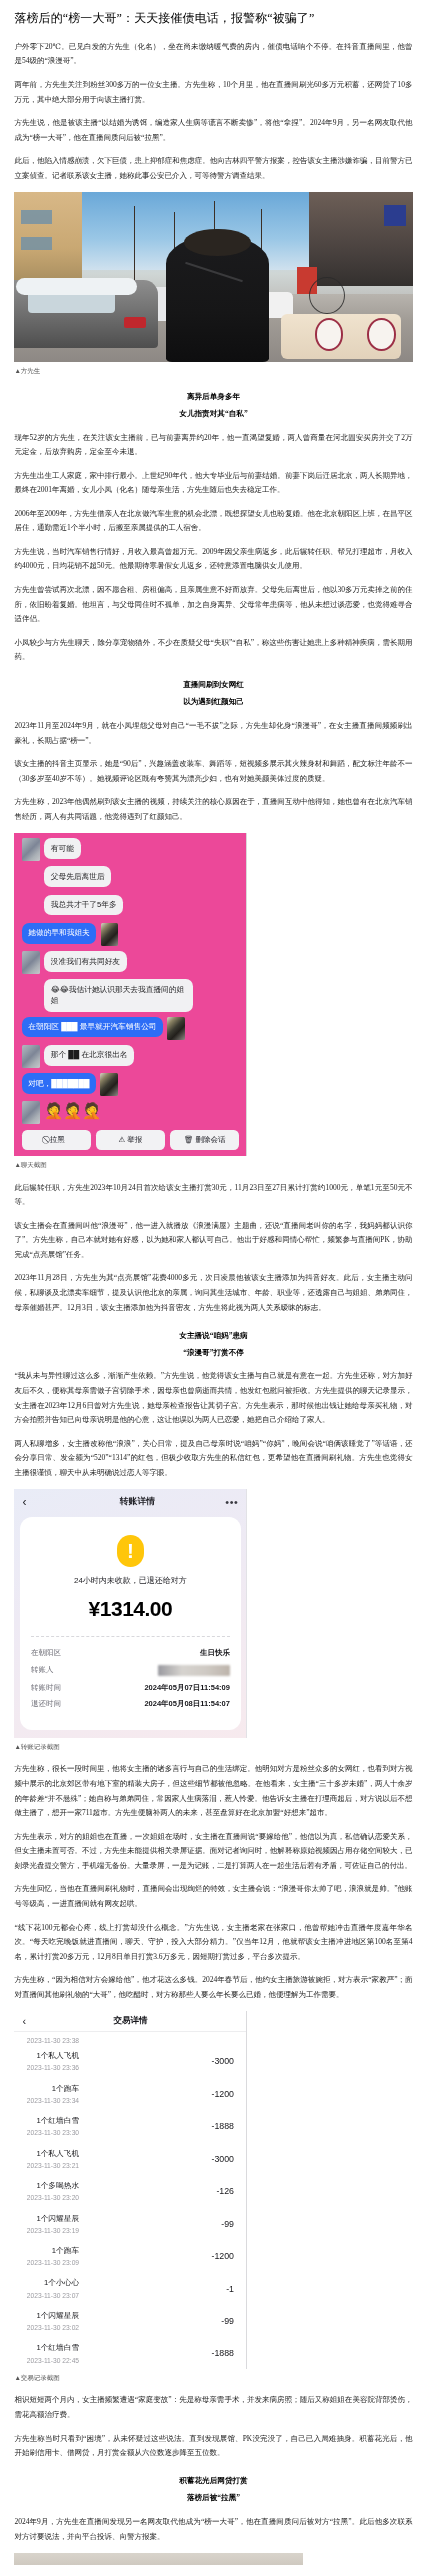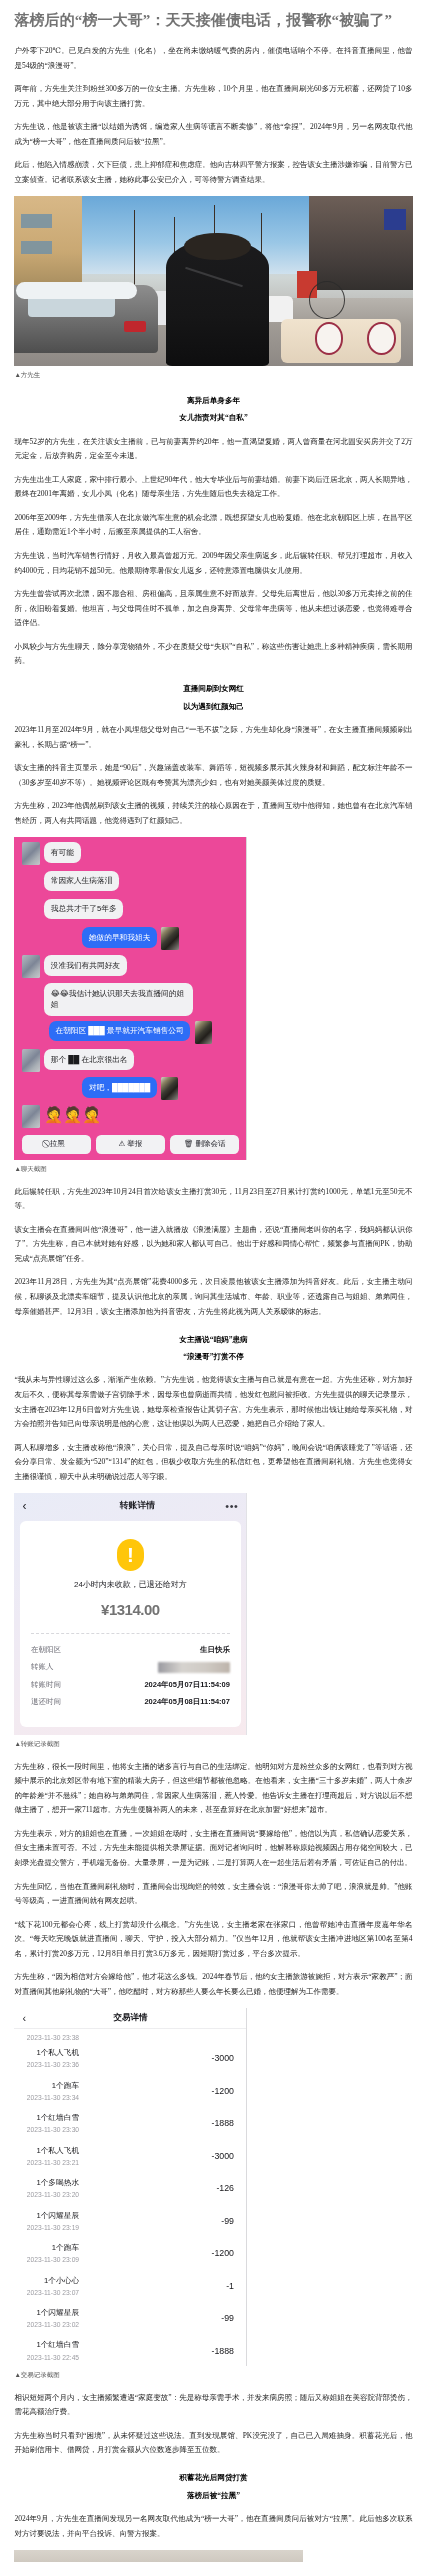--- a/index.html
+++ b/index.html
@@ -8,26 +8,26 @@
     width: 427px;
     background: #ffffff;
     font-family: "Liberation Serif", "DejaVu Serif", serif;
     color: #111111;
     -webkit-font-smoothing: antialiased;
   }
   .page { width: 427px; padding: 7.2px 14.4px 20.6px 14.4px; }
 
   h1.headline {
     font-family: "Liberation Serif", "DejaVu Serif", serif;
-    font-size: 15px;
-    font-weight: 700;
+    font-size: 12px;
+    font-weight: 400;
     line-height: 1.35;
     margin: 3.1px 0 13.4px 0;
     letter-spacing: 0.1px;
-    color: #737373;
+    color: #000000;
   }
   p.para {
     font-size: 7.5px;
     line-height: 1.95;
     margin: 0 0 8.8px 0;
     text-align: justify;
     color: #1a1a1a;
   }
   h2.sub {
     font-size: 7.6px;
@@ -105,21 +105,21 @@
 
   
   .shot {
     background:#ec4899;
     border-right:0.5px solid #d9d9d9;
     width: 233px;
     margin: 5.2px 0 0 0;
     padding: 5.2px 7.2px 3.1px 7.2px;
   }
   .msg-row { display:flex; align-items:flex-start; margin: 0 0 5.2px 0; }
-  .msg-row.right { justify-content:center; }
+  .msg-row.right { justify-content:flex-start; }
   .avatar {
     width:18.5px; height:23px; flex:0 0 18.5px; margin-right:4.1px; border-radius:1.5px;
     background:
       linear-gradient(135deg,#b6b6bf 0%, #9aa2ad 25%, #7d8596 50%, #aab0b6 75%, #c6c7cb 100%);
     filter: blur(0.2px);
   }
   .avatar.mine {
     margin-right:0; margin-left:4.1px; flex:0 0 17.5px; width:17.5px; height:23px;
     background:
       linear-gradient(135deg,#d9d6c8 0%, #8a8263 22%, #3b3a31 46%, #221f1b 64%, #8d8a84 100%);
@@ -146,27 +146,27 @@
     width: 233px; margin: 5.2px 0 0 0;
     background: linear-gradient(160deg,#e9ecf7 0%, #eeeaf4 40%, #f7eaee 100%);
     padding: 0 0 8.2px 0; border-right:0.5px solid #e2e2e6;
     font-family:"Liberation Sans","DejaVu Sans",sans-serif;
   }
   .tf-nav { display:flex; align-items:center; height:25px; padding:0 8.2px; position:relative; }
   .tf-back { font-size:12px; color:#26262b; line-height:1; }
   .tf-title { position:absolute; left:14px; right:0; text-align:center;
     font-size:8.8px; font-weight:700; color:#1c1c22; pointer-events:none; }
   .tf-more { margin-left:auto; font-size:10.8px; color:#3a3a42; letter-spacing:0.5px; z-index:1;}
-  .tf-card { background:#fff; border-radius:6px; margin:3.1px 5.2px 0 5.2px; padding:17.5px 11.3px 13.4px 11.3px; }
+  .tf-card { background:#fff; border-radius:12px; margin:3.1px 5.2px 0 5.2px; padding:17.5px 11.3px 13.4px 11.3px; }
   .tf-bang { width:27px; height:32px; margin:0 auto 8.2px auto; background:#ffc60a;
     border-radius:50%/44%; position:relative; }
   .tf-bang:after { content:"!"; position:absolute; inset:0; color:#fff;
     font-size:20.6px; font-weight:700; display:flex; align-items:center; justify-content:center; }
   .tf-status { text-align:center; font-size:8px; color:#1f1f24; margin-bottom:11.3px; }
-  .tf-amount { text-align:center; font-size:15px; font-weight:700; color:#737373; letter-spacing:-0.5px; }
+  .tf-amount { text-align:center; font-size:21px; font-weight:700; color:#000000; letter-spacing:-0.5px; }
   .tf-dash { border-top:0.5px dashed #d8d8dc; margin:14.4px 0 11.3px 0; }
   .tf-row { display:flex; align-items:center; margin-bottom:6.7px; font-size:7.5px; }
   .tf-k { color:#6f6f78; width:62px; flex:0 0 62px; }
   .tf-v { margin-left:auto; color:#17171b; font-weight:700; }
   .tf-v.redactbox { width:72px; height:11.3px;
     background:linear-gradient(90deg,#9a9aa0,#d6d3cf,#cfcac4,#bdb4ab); border-radius:1px; filter:blur(0.8px); }
 
   
   .txn {
     width: 233px; margin:5.2px 0 0 0; background:#fff;
@@ -253,21 +253,21 @@
   <p class="para">方先生称，2023年他偶然刷到该女主播的视频，持续关注的核心原因在于，直播间互动中他得知，她也曾有在北京汽车销售经历，两人有共同话题，他觉得遇到了红颜知己。</p>
 
   <div class="shot">
     <div id="chat-list">
         <div class="msg-row">
           <div class="avatar"></div>
           <div class="bubble">有可能</div>
         </div>
         <div class="msg-row">
           <div class="avatar ph"></div>
-          <div class="bubble">常因家人生病落泪</div>
+          <div class="bubble">父母先后离世后</div>
         </div>
         <div class="msg-row">
           <div class="avatar ph"></div>
           <div class="bubble">我总共才干了5年多</div>
         </div>
         <div class="msg-row right">
           <div class="bubble blue">她做的早和我姐夫</div>
           <div class="avatar mine"></div>
         </div>
         <div class="msg-row">

